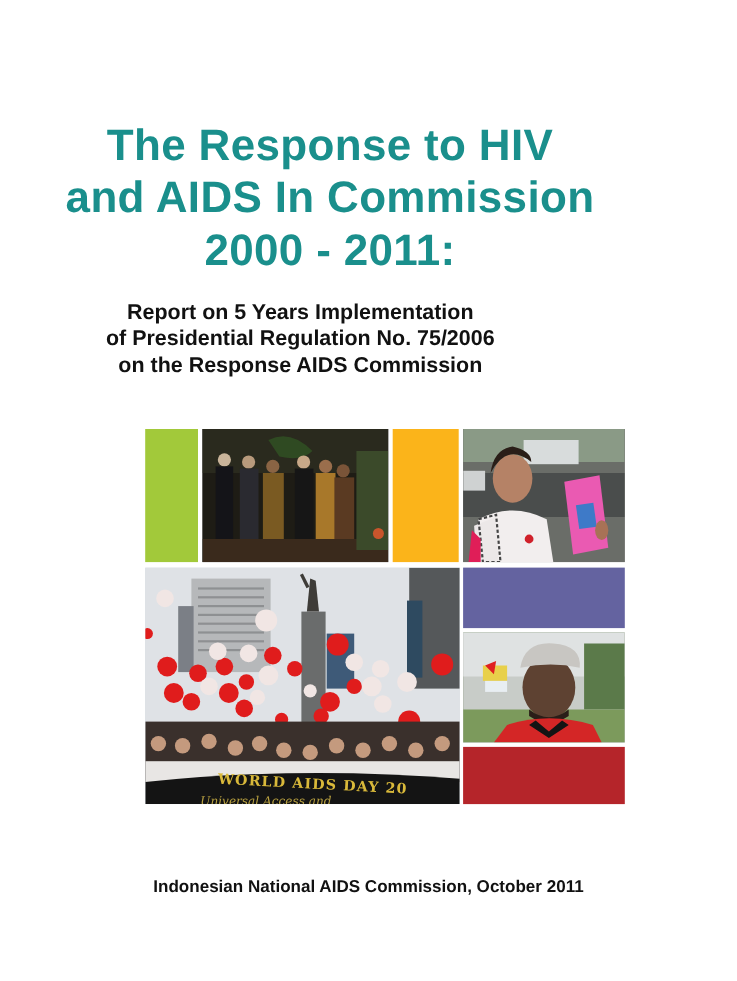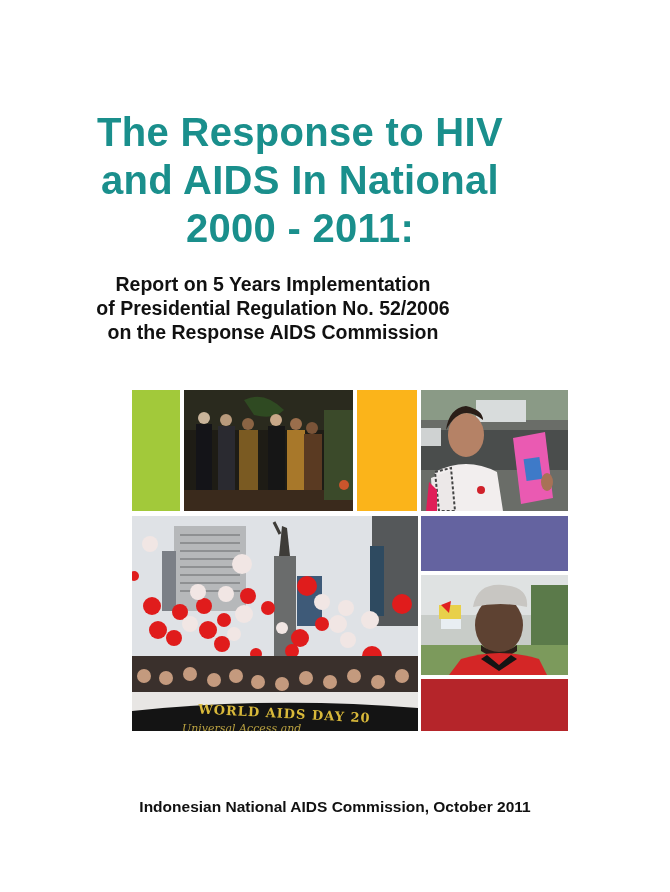--- a/index.html
+++ b/index.html
@@ -11,27 +11,27 @@
   .footer{position:absolute;left:0;width:670px;top:798px;text-align:center;color:#111;font-weight:bold;font-size:15.5px;white-space:nowrap;}
   .blk{position:absolute;}
   .photo{position:absolute;overflow:hidden;}
   .photo svg{display:block;width:100%;height:100%;}
 </style>
 </head>
 <body>
 
 <div class="title">
   <div>The Response to HIV</div>
-  <div>and AIDS In National</div>
+  <div>and AIDS In Commission</div>
   <div>2000 - 2011:</div>
 </div>
 
 <div class="subtitle">
   <div>Report on 5 Years Implementation</div>
-  <div>of Presidential Regulation No. 52/2006</div>
+  <div>of Presidential Regulation No. 75/2006</div>
   <div>on the Response AIDS Commission</div>
 </div>
 
 <div class="blk" style="left:132px;top:390px;width:48px;height:121px;background:#a2c93a;"></div>
 <div class="blk" style="left:357px;top:390px;width:60px;height:121px;background:#fbb41a;"></div>
 <div class="blk" style="left:421px;top:516px;width:147px;height:55px;background:#6463a0;"></div>
 <div class="blk" style="left:421px;top:679px;width:147px;height:52px;background:#b5252a;"></div>
 
 <div class="photo" style="left:184px;top:390px;width:169px;height:121px;background:#1c1a14;">
   <svg viewBox="0 0 169 121" preserveAspectRatio="none">

